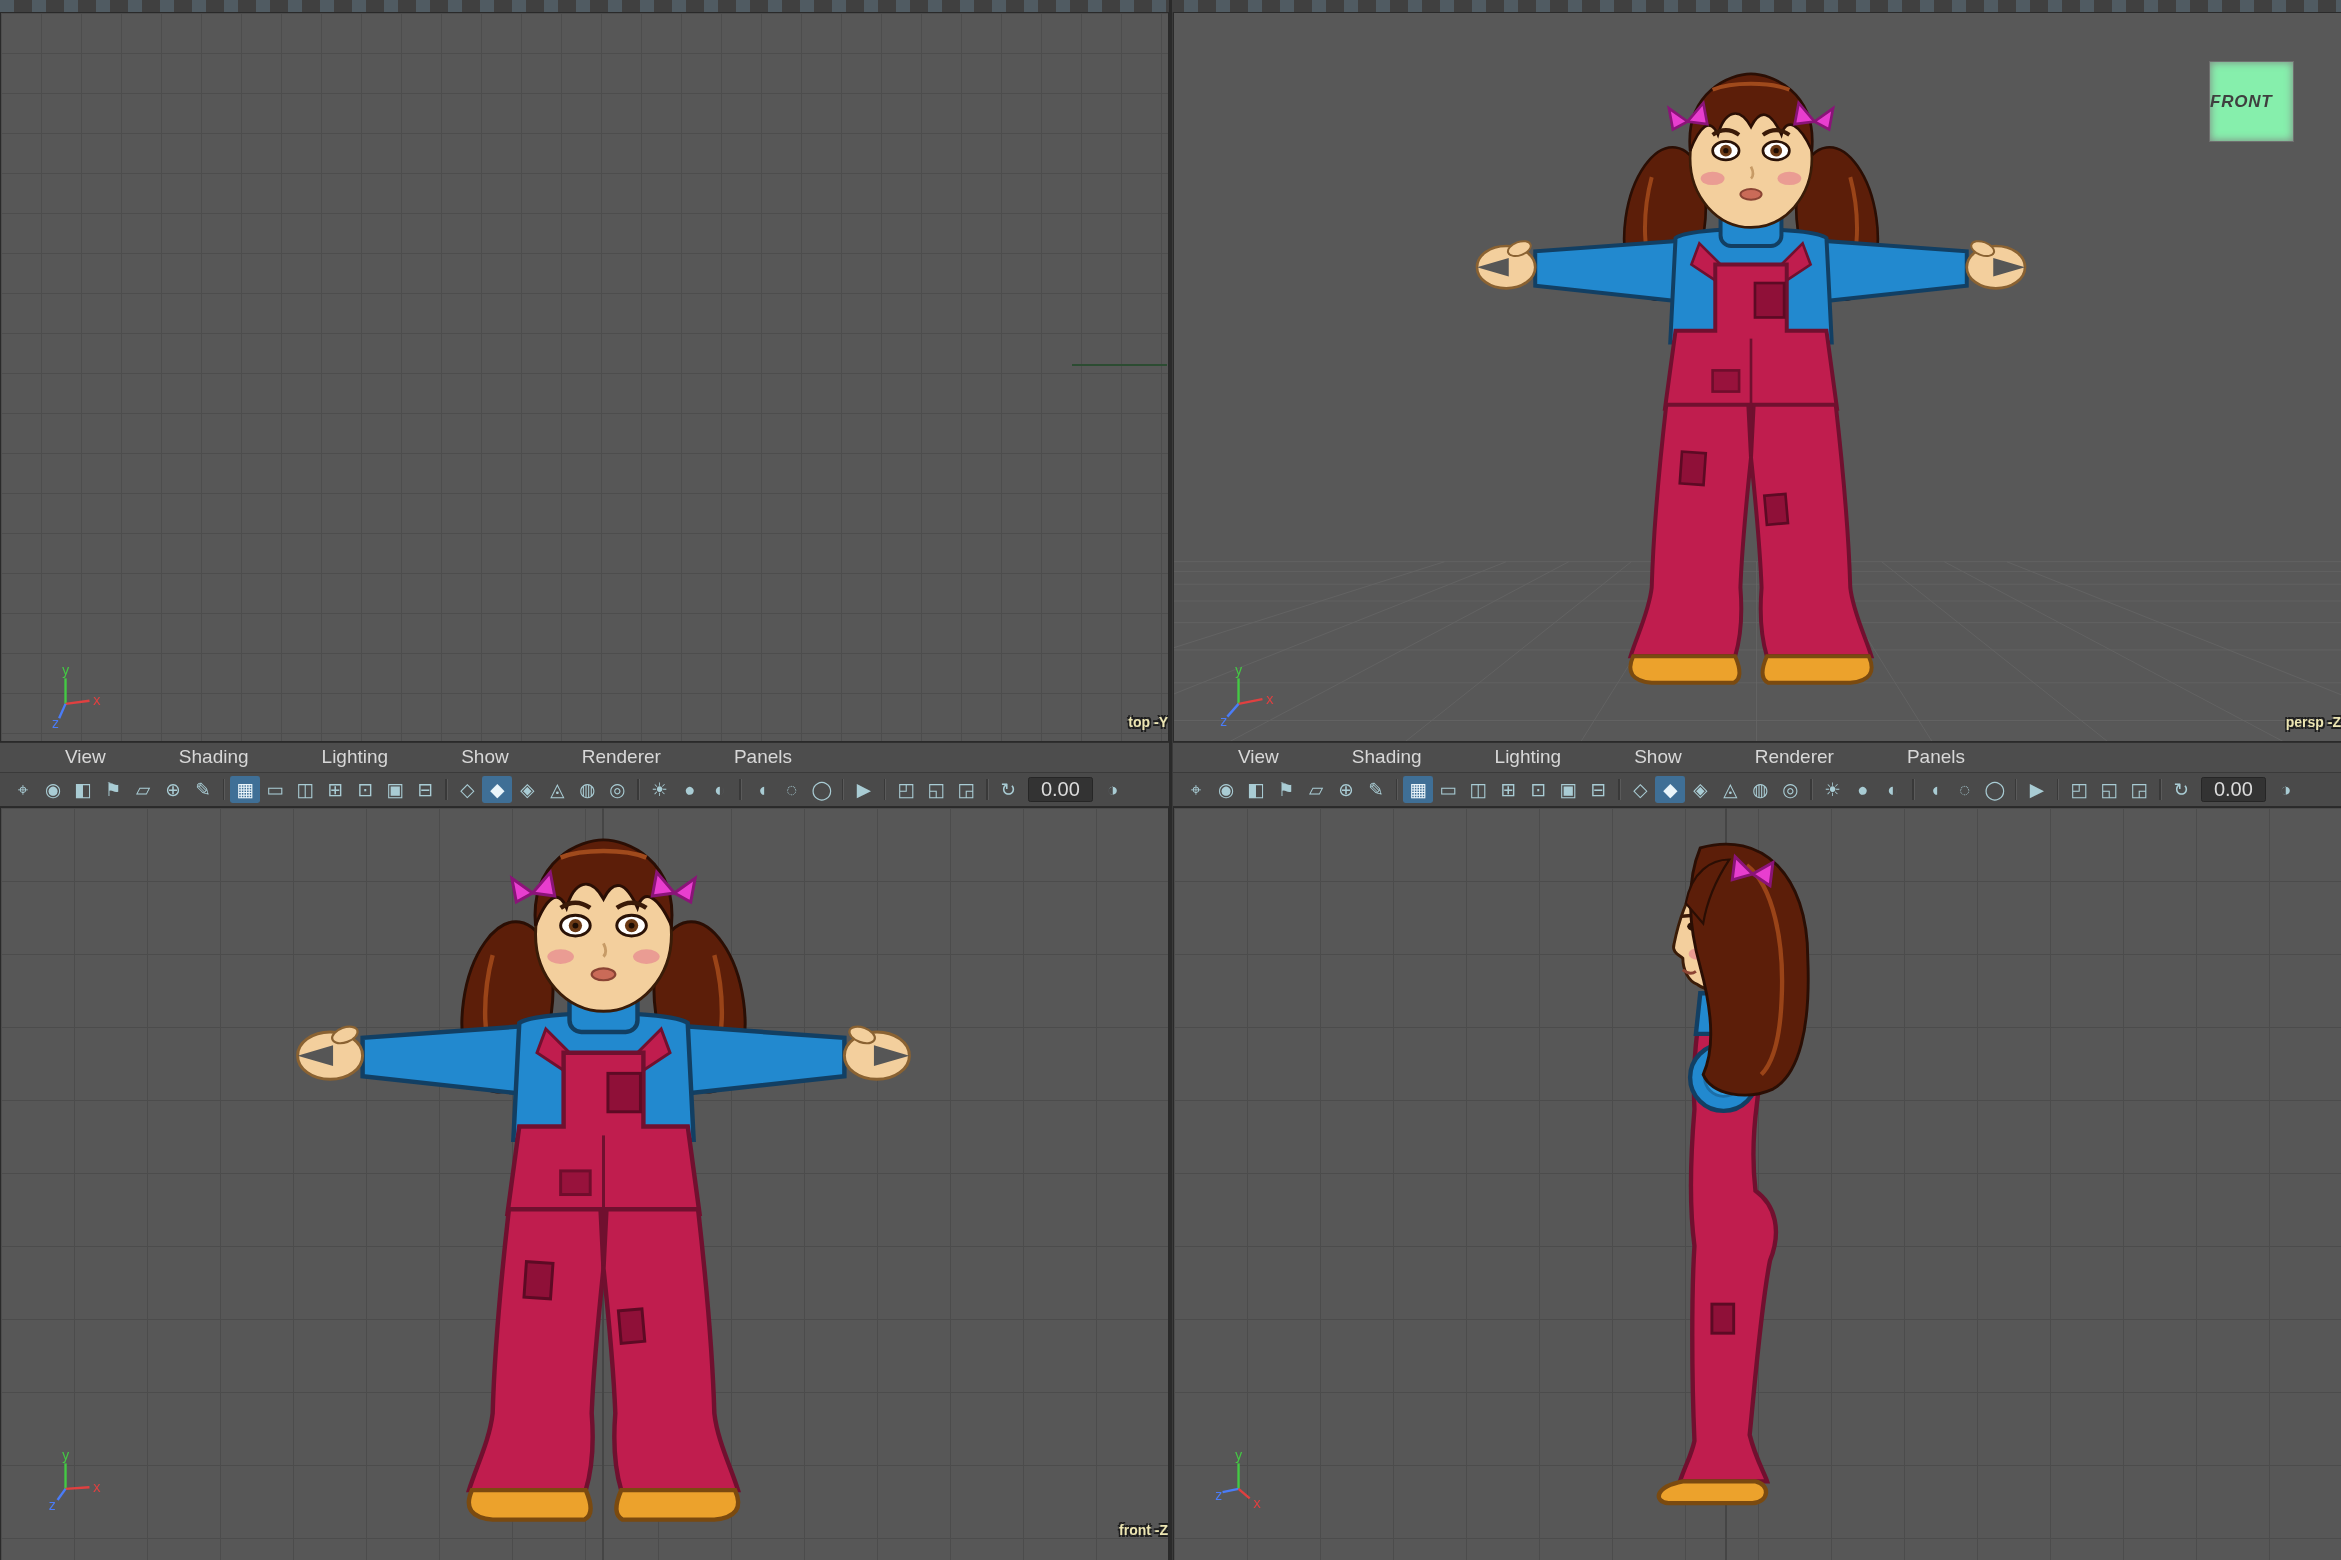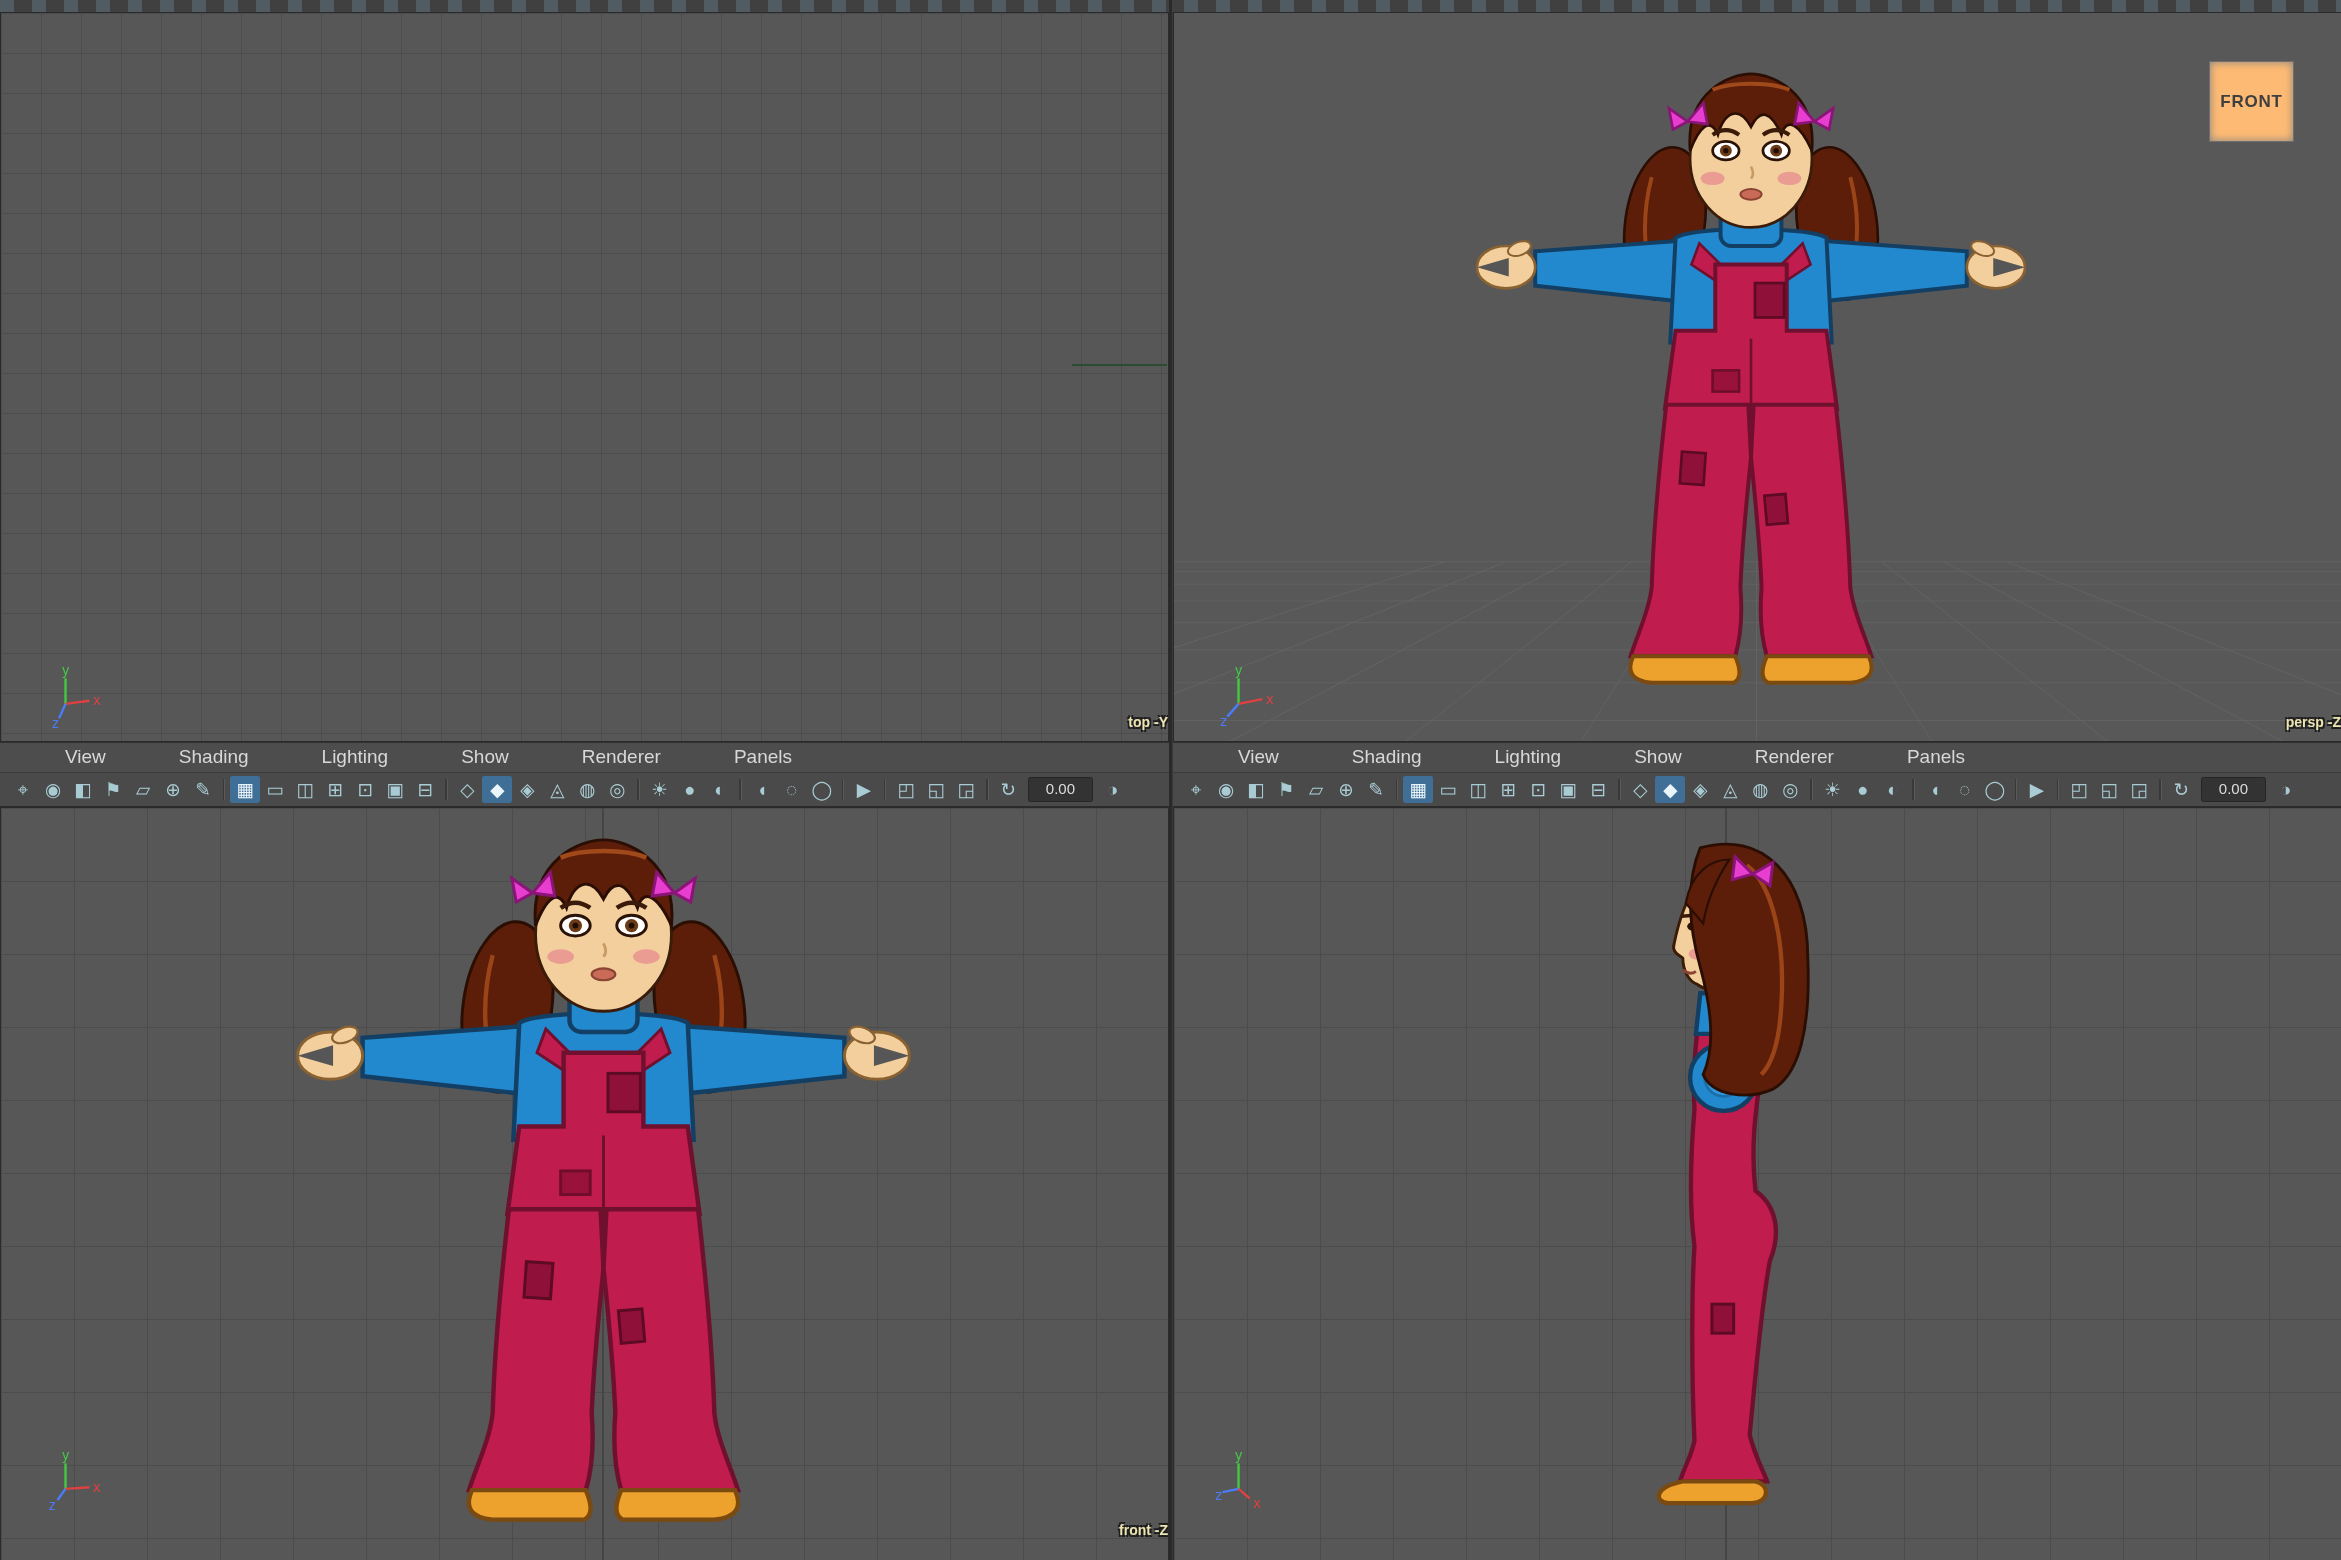--- a/index.html
+++ b/index.html
@@ -34,39 +34,39 @@
   .vp-label{position:absolute;left:0;right:0;text-align:right;font-size:14px;font-weight:bold;color:#ece5b2;
     text-shadow:-1.6px -1.6px 0 #1d1d1d,1.6px -1.6px 0 #1d1d1d,-1.6px 1.6px 0 #1d1d1d,1.6px 1.6px 0 #1d1d1d;pointer-events:none;}
   .lbl-top{bottom:11.2px;} .lbl-bottom{bottom:22.5px;margin-left:12px;}
 
   
   .axis{position:absolute;left:39px;width:67px;height:67px;}
   .axis-top{bottom:10.4px;} .axis-bot{bottom:44px;}
   .axis text{font-size:17px;font-family:"DejaVu Sans Mono",monospace;}
 
   
-  .imgplane{position:absolute;left:1035px;top:48px;width:83px;height:79px;background:#fdba74;
-    border:1.6px solid #6f6f6f;box-shadow:inset 0 0 8px #808080;display:flex;align-items:center;justify-content:center;}
+  .imgplane{position:absolute;left:1035px;top:48px;width:83px;height:79px;background:#86efac;
+    border:1.6px solid #6f6f6f;box-shadow:inset 0 0 8px #808080;display:flex;align-items:center;justify-content:flex-start;font-style:italic;}
   .imgplane span{font-size:17px;font-weight:bold;color:#3f3f3f;letter-spacing:0.8px;}
 
   
   .menubar{position:absolute;top:742px;width:1169px;height:30.5px;background:#4d4d4d;border-top:0.8px solid #303030;
     border-bottom:0.8px solid #3a3a3a;display:flex;align-items:center;padding-left:21px;box-sizing:border-box;}
   .mb-left{left:0;} .mb-right{left:1173px;}
   .menu-item{color:#d8d8d8;font-size:19px;margin-right:29px;cursor:default;margin-left:44px;}
 
   .toolbar{position:absolute;top:773px;width:1169px;height:34px;background:#4a4a4a;border-bottom:0.8px solid #2c2c2c;
     display:flex;align-items:center;padding-left:8px;box-sizing:border-box;}
   .tb-left{left:0;} .tb-right{left:1173px;}
   .tb-icon{display:inline-block;width:30px;text-align:center;font-size:18.5px;line-height:27px;color:#a9ccd4;
     border-radius:2.4px;}
   .tb-icon.active{background:#3f6f96;color:#eaf5fa;}
   .tb-sep{display:inline-block;width:1.6px;height:21px;background:#393939;margin:0 4.8px;border-right:0.8px solid #5a5a5a;}
   .tb-value{display:inline-block;min-width:53px;background:#333;border:0.8px solid #262626;border-radius:2.4px;
-    color:#dcdcdc;font-size:15px;line-height:22.5px;text-align:center;margin:0 4.8px;padding:0 4.8px;}
+    color:#dcdcdc;font-size:20px;line-height:22.5px;text-align:center;margin:0 4.8px;padding:0 4.8px;}
 
   
   .char{position:absolute;}
   .char-persp{left:279px;top:45px;width:596px;height:642px;}
   .char-front{left:270px;top:13.6px;width:665px;height:717px;}
   .char-side{left:442px;top:16px;width:247px;height:706px;}
   .persp-floor{position:absolute;left:0;top:0;}
   .defs-hidden{position:absolute;width:0;height:0;overflow:hidden;}
 </style>
 </head>

